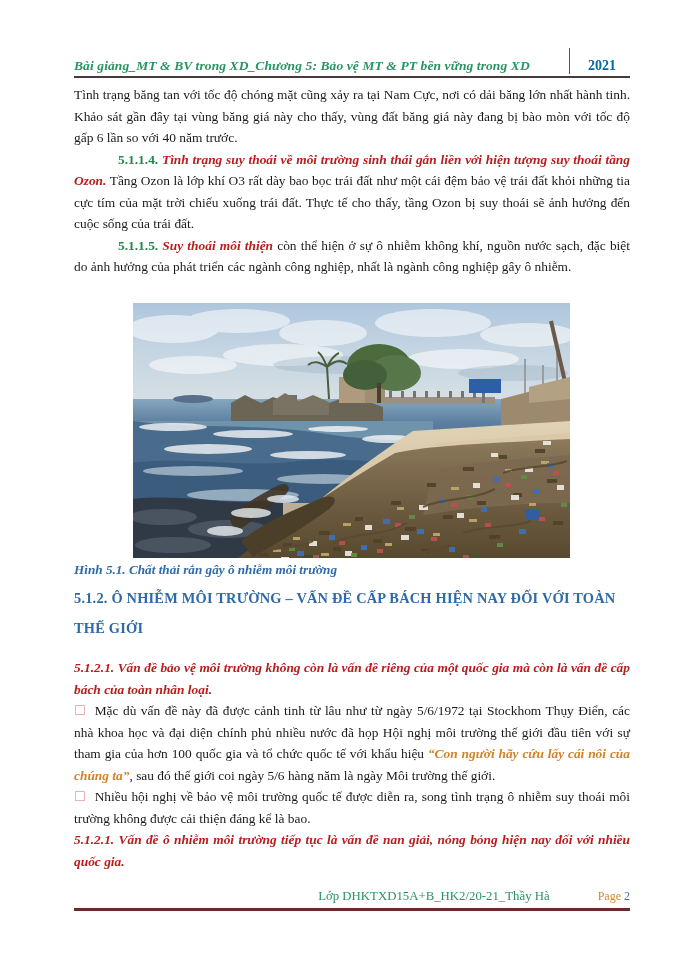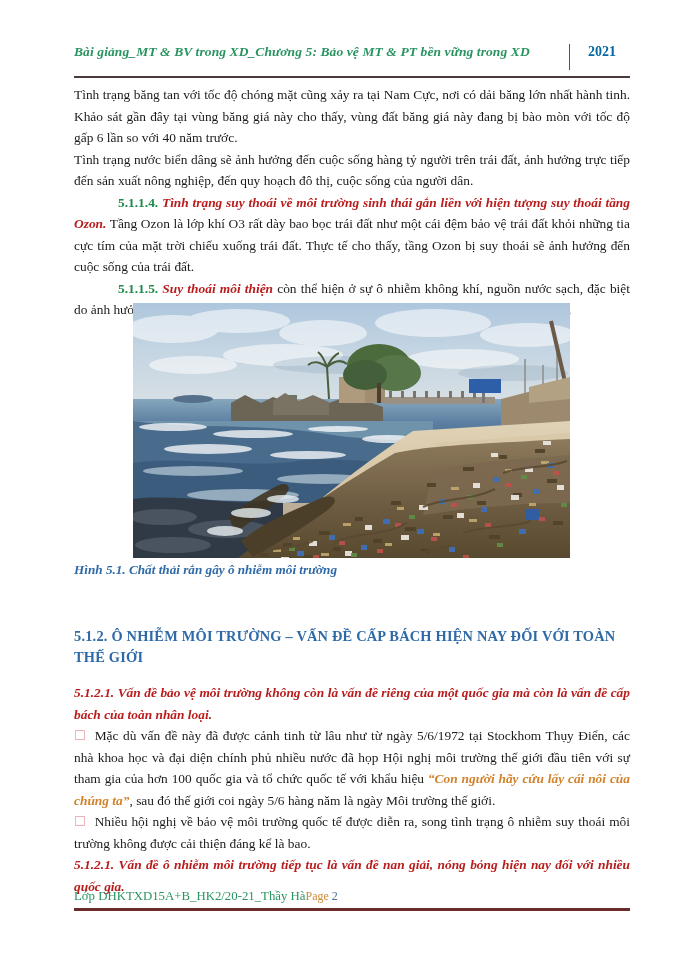--- a/index.html
+++ b/index.html
@@ -13,21 +13,21 @@
     position: relative;
     width: 700px; height: 960px;
     background: #ffffff;
     overflow: hidden;
   }
 
   
   .header {
     position: absolute;
     left: 74px; top: 44px; width: 556px; height: 30px;
-    display: flex; align-items: flex-start;
+    display: flex; align-items: flex-end;
   }
   .header-title {
     flex: 1;
     font-size: 13.5px;
     font-weight: bold;
     font-style: italic;
     color: #2a9461;
     letter-spacing: 0.1px;
     white-space: nowrap;
   }
@@ -78,21 +78,21 @@
   }
   .inline-normal {
     color: #1a1a1a;
     font-weight: normal;
     font-style: normal;
   }
   .h-blue-caps {
     color: #2f6aa8;
     font-weight: bold;
     font-size: 14.4px;
-    line-height: 21px;
+    line-height: 30px;
     text-align: left;
     letter-spacing: 0.2px;
   }
   .quote-orange {
     color: #d2822a;
     font-weight: bold;
     font-style: italic;
   }
   .bullet-box {
     color: #e79ba0;
@@ -126,21 +126,21 @@
     font-size: 13.2px;
     font-weight: bold;
     font-style: italic;
     color: #2f6aa8;
   }
 
   
   .footer {
     position: absolute;
     left: 74px; top: 884px; width: 556px; height: 24px;
-    display: flex; align-items: center; justify-content: flex-start;
+    display: flex; align-items: center; justify-content: flex-end; gap: 48px;
   }
   .footer-left {
     font-size: 12.8px;
     color: #2a9461;
   }
   .footer-right {
     font-size: 12px;
     color: #d08a2e;
   }
   .footer-right .pagenum { color: #4a6f9e; }
@@ -159,21 +159,20 @@
     <div class="header-title">Bài giảng_MT &amp; BV trong XD_Chương 5: Bảo vệ MT &amp; PT bền vững trong XD</div>
     <div class="header-sep"></div>
     <div class="header-year">2021</div>
   </div>
   <div class="header-rule"></div>
 
   <div class="content">
 
     <p class="para">Tình trạng băng tan với tốc độ chóng mặt cũng xảy ra tại Nam Cực, nơi có dải băng lớn nhất hành tinh. Khảo sát gần đây tại vùng băng giá này cho thấy, vùng đất băng giá này đang bị bào mòn với tốc độ gấp 6 lần so với 40 năm trước.</p>
 
-    <p class="para">Tình trạng nước biển dâng sẽ ảnh hưởng đến cuộc sống hàng tỷ người trên trái đất, ảnh hưởng trực tiếp đến sản xuất nông nghiệp, đến quy hoạch đô thị, cuộc sống của người dân.</p>
 
     <p class="para"><span class="h-green-num">5.1.1.4.</span> <span class="h-green">Tình trạng suy thoái về môi trường sinh thái gắn liền với hiện tượng suy thoái tầng Ozon.</span> <span class="inline-normal">Tầng Ozon là lớp khí O3 rất dày bao bọc trái đất như một cái đệm bảo vệ trái đất khỏi những tia cực tím của mặt trời chiếu xuống trái đất. Thực tế cho thấy, tầng Ozon bị suy thoái sẽ ảnh hưởng đến cuộc sống của trái đất.</span></p>
 
     <p class="para"><span class="h-green-num">5.1.1.5.</span> <span class="h-green">Suy thoái môi thiện</span> <span class="inline-normal">còn thể hiện ở sự ô nhiễm không khí, nguồn nước sạch, đặc biệt do ảnh hưởng của phát triển các ngành công nghiệp, nhất là ngành công nghiệp gây ô nhiễm.</span></p>
 
     <div style="height:291px"></div>
 
     <p class="h-blue-caps">5.1.2. Ô NHIỄM MÔI TRƯỜNG – VẤN ĐỀ CẤP BÁCH HIỆN NAY ĐỐI VỚI TOÀN THẾ GIỚI</p>
 
     <p class="para"><span class="h-green">5.1.2.1. Vấn đề bảo vệ môi trường không còn là vấn đề riêng của một quốc gia mà còn là vấn đề cấp bách của toàn nhân loại.</span></p>

